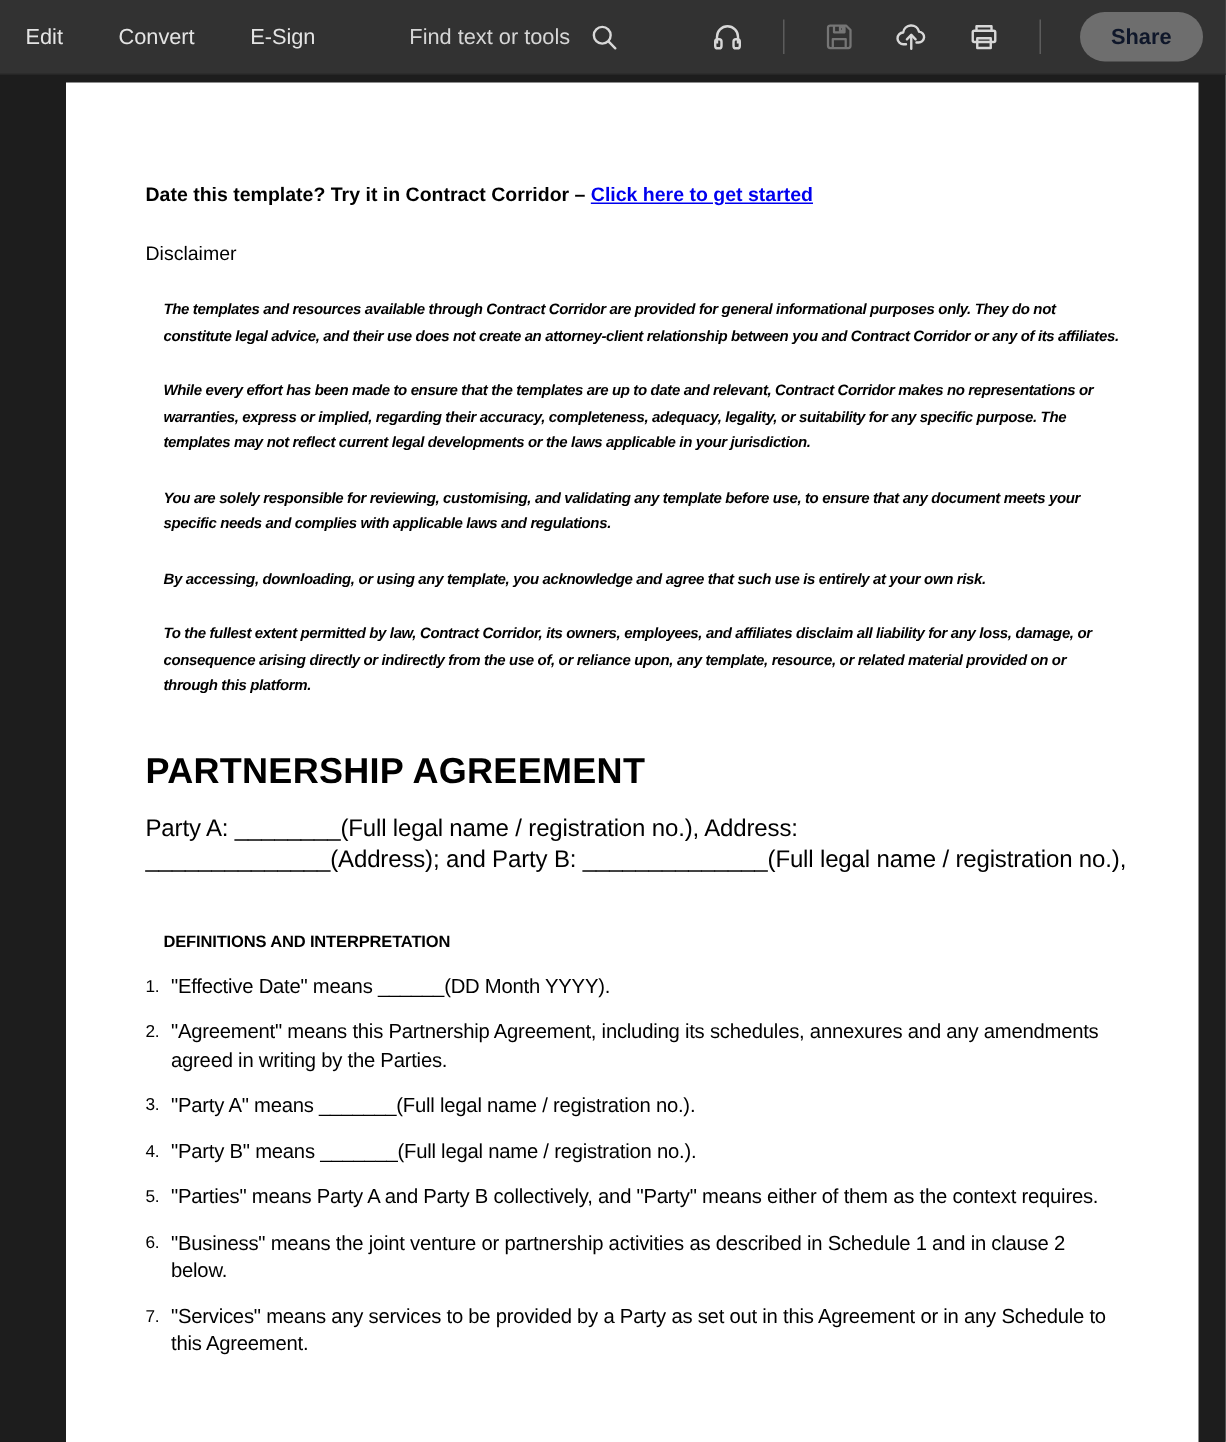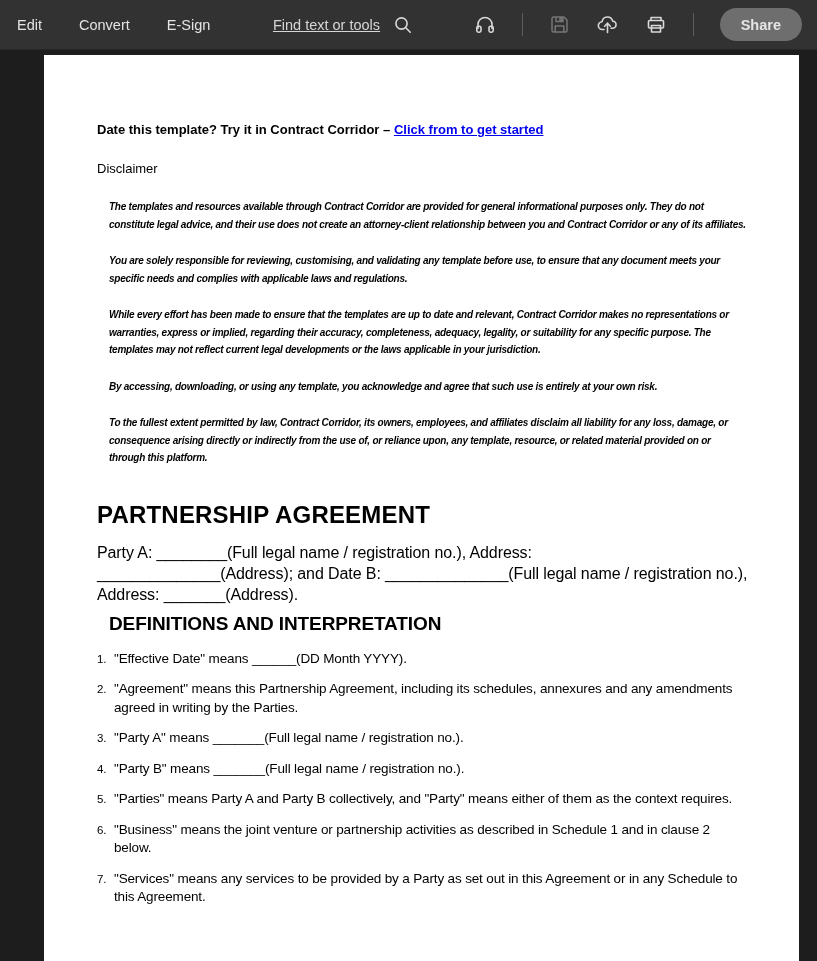--- a/index.html
+++ b/index.html
@@ -20,33 +20,32 @@
     padding: 0 15px;
     color: #e4e4e4;
     font-size: 14.5px;
   }
   .menus { display: flex; align-items: center; gap: 33px; }
   .menu-item { cursor: default; padding: 4px 2px; }
   .search-cluster {
     margin-left: auto;
     display: flex; align-items: center; gap: 13px;
     color: #d6d6d6;
-    text-decoration: underline;
   }
   .right-cluster {
     margin-left: auto;
     display: flex; align-items: center; gap: 26px;
   }
   .tb-icon { display: flex; align-items: center; justify-content: center; }
   .tb-icon svg { display: block; }
   .tb-icon.dimmed { opacity: 0.45; }
   .divider { width: 1px; height: 23px; background: #5c5c5c; }
   .share-btn {
     background: var(--share-bg, #6e6e6e);
-    color: #e5e5e5;
+    color: #0f172a;
     border: none;
     border-radius: 17px;
     height: 33px;
     padding: 0 21px;
     font-family: "Liberation Sans", sans-serif;
     font-size: 14.5px;
     font-weight: 700;
     display: flex; align-items: center;
     cursor: pointer;
   }
@@ -92,22 +91,22 @@
     margin: 35px 0 0 0;
   }
   .parties {
     margin-top: 14px;
     font-size: 16px;
     line-height: 21px;
     letter-spacing: -0.1px;
   }
   .parties .pline { white-space: nowrap; }
   .defs-heading {
-    margin-top: 8px;
-    font-size: 19px;
+    margin-top: 38px;
+    font-size: 11px;
     font-weight: 700;
     letter-spacing: -0.1px;
     padding-left: 12px;
   }
   .defs-list { margin-top: 15px; }
   .def-item {
     display: flex;
     font-size: 13.5px;
     letter-spacing: -0.15px;
     line-height: 18.5px;
@@ -178,37 +177,36 @@
 
     <span class="divider"></span>
 
     <button class="share-btn">Share</button>
   </div>
 </div>
 
 <div class="page">
 
   <p class="template-line">
-    <span>Date this template? Try it in Contract Corridor – </span><span class="template-link">Click from to get started</span>
+    <span>Date this template? Try it in Contract Corridor – </span><span class="template-link">Click here to get started</span>
   </p>
 
   <p class="disclaimer-heading">Disclaimer</p>
 
   <p class="disc-p">The templates and resources available through Contract Corridor are provided for general informational purposes only. They do not constitute legal advice, and their use does not create an attorney-client relationship between you and Contract Corridor or any of its affiliates.</p>
+  <p class="disc-p">While every effort has been made to ensure that the templates are up to date and relevant, Contract Corridor makes no representations or warranties, express or implied, regarding their accuracy, completeness, adequacy, legality, or suitability for any specific purpose. The templates may not reflect current legal developments or the laws applicable in your jurisdiction.</p>
   <p class="disc-p">You are solely responsible for reviewing, customising, and validating any template before use, to ensure that any document meets your specific needs and complies with applicable laws and regulations.</p>
-  <p class="disc-p">While every effort has been made to ensure that the templates are up to date and relevant, Contract Corridor makes no representations or warranties, express or implied, regarding their accuracy, completeness, adequacy, legality, or suitability for any specific purpose. The templates may not reflect current legal developments or the laws applicable in your jurisdiction.</p>
   <p class="disc-p">By accessing, downloading, or using any template, you acknowledge and agree that such use is entirely at your own risk.</p>
   <p class="disc-p">To the fullest extent permitted by law, Contract Corridor, its owners, employees, and affiliates disclaim all liability for any loss, damage, or consequence arising directly or indirectly from the use of, or reliance upon, any template, resource, or related material provided on or through this platform.</p>
 
   <h1 class="doc-title">PARTNERSHIP AGREEMENT</h1>
 
   <div class="parties">
     <div class="pline">Party A: ________(Full legal name / registration no.), Address:</div>
-    <div class="pline">______________(Address); and Date B: ______________(Full legal name / registration no.),</div>
-    <div class="pline">Address: _______(Address).</div>
+    <div class="pline">______________(Address); and Party B: ______________(Full legal name / registration no.),</div>
   </div>
 
   <p class="defs-heading">DEFINITIONS AND INTERPRETATION</p>
 
   <div class="defs-list">
     <div class="def-item">
       <span class="def-num">1.</span>
       <span class="def-text">"Effective Date" means ______(DD Month YYYY).</span>
     </div>
     <div class="def-item">

